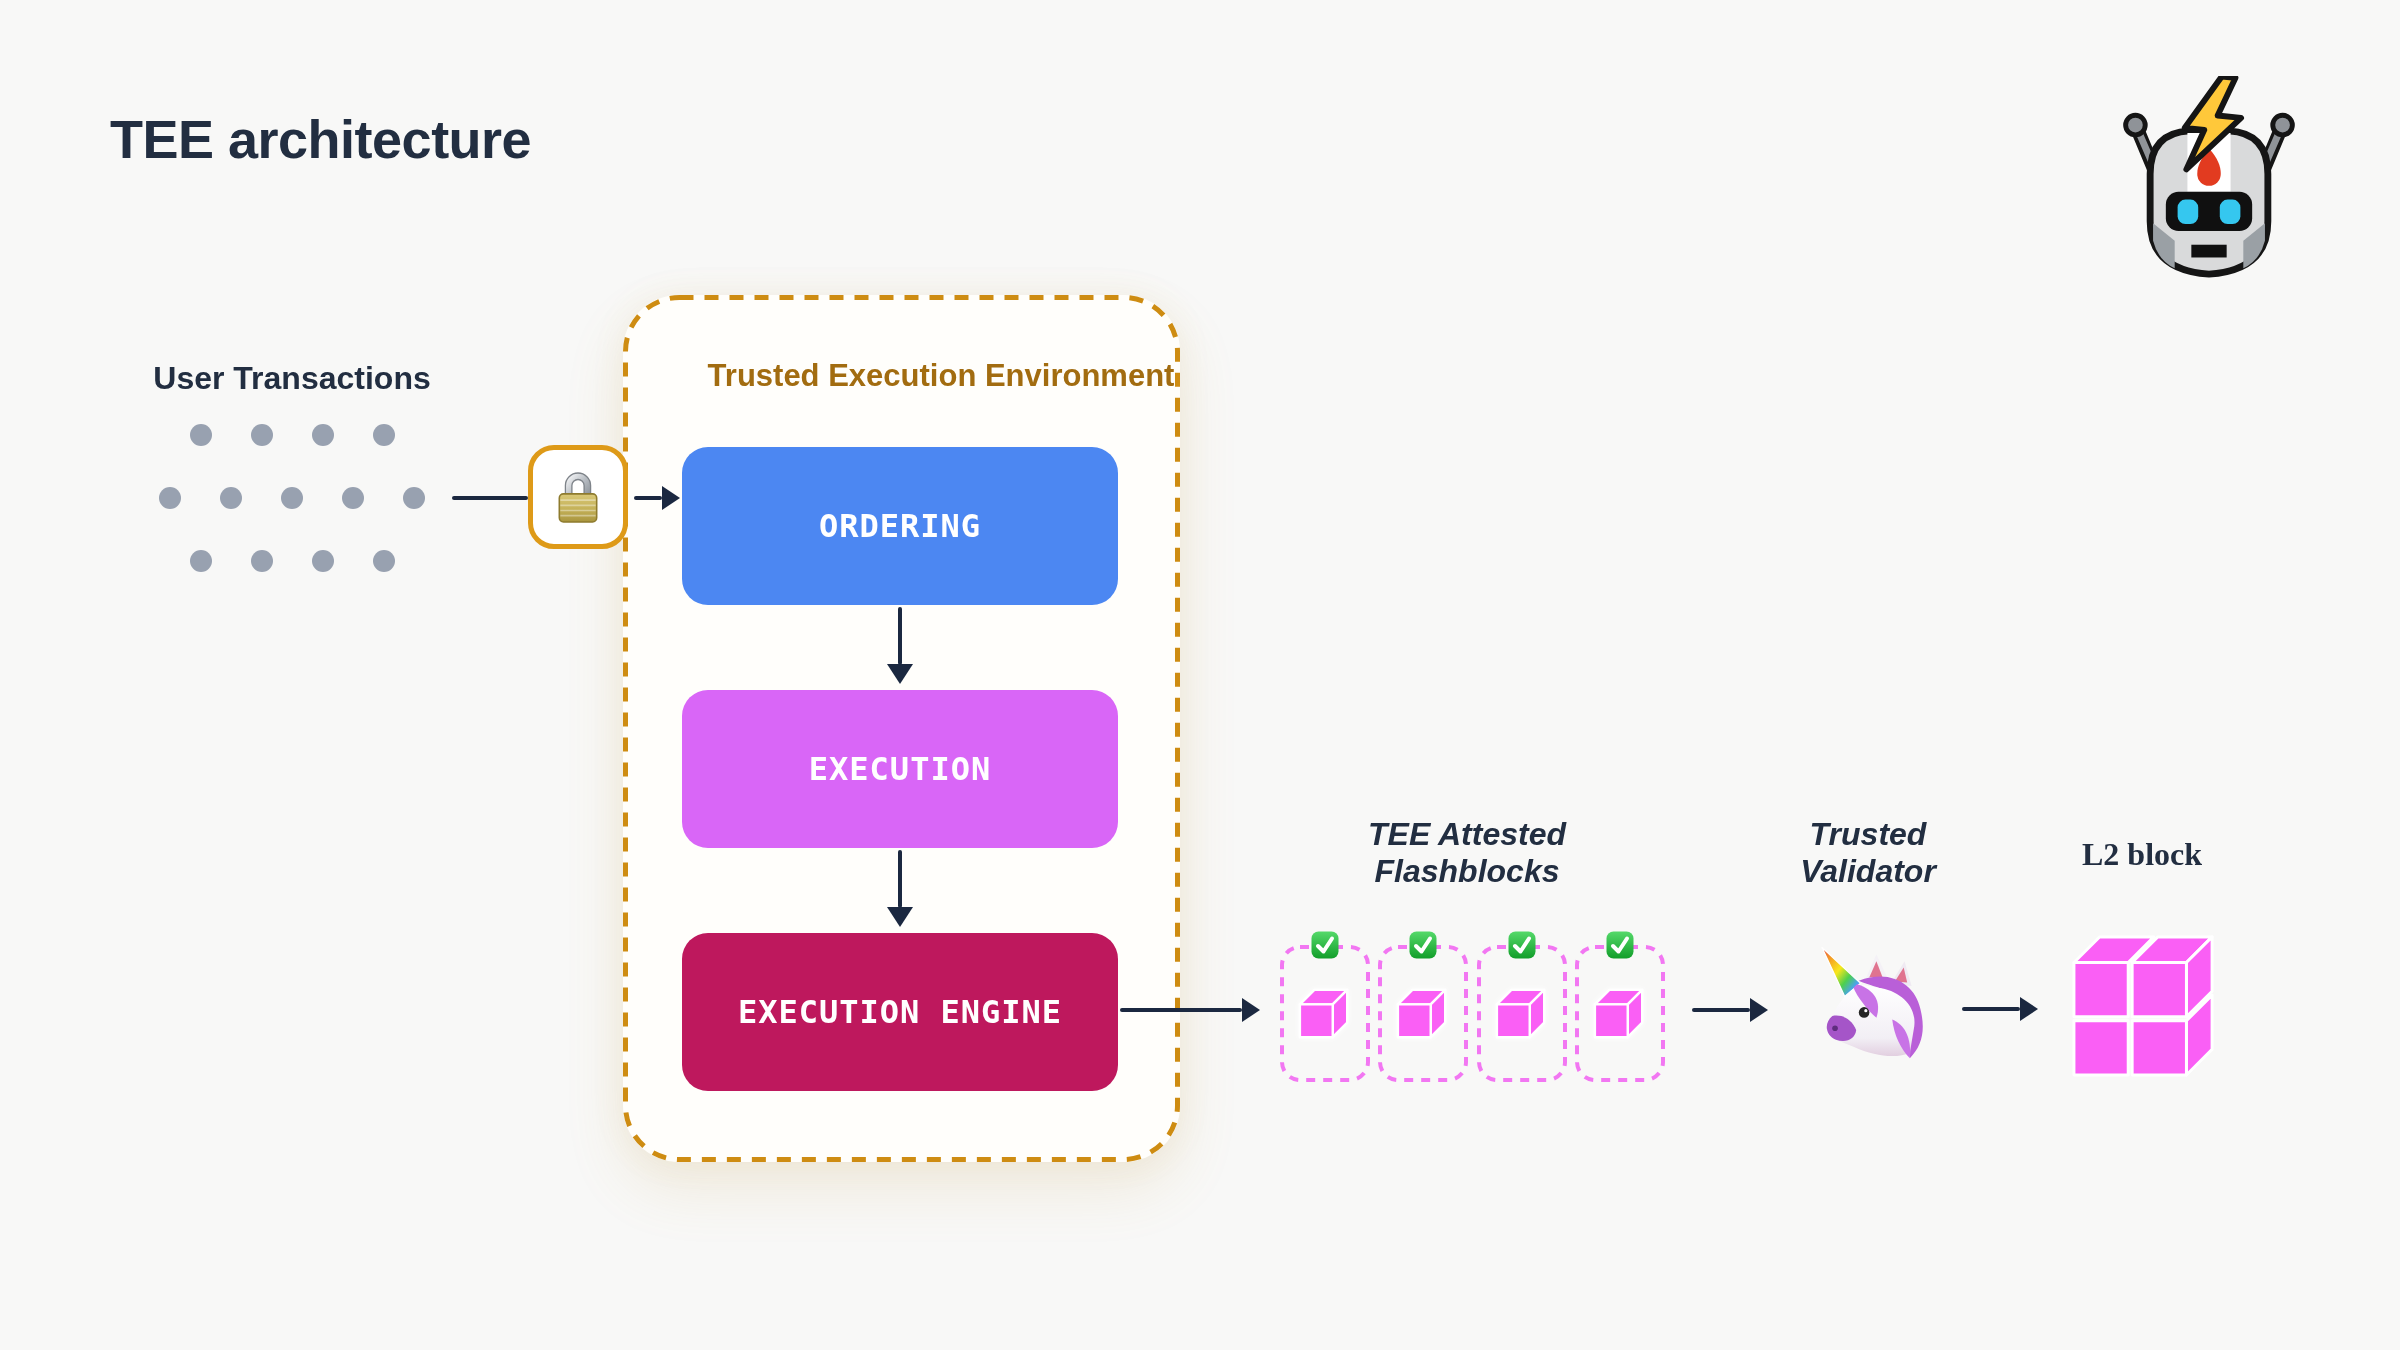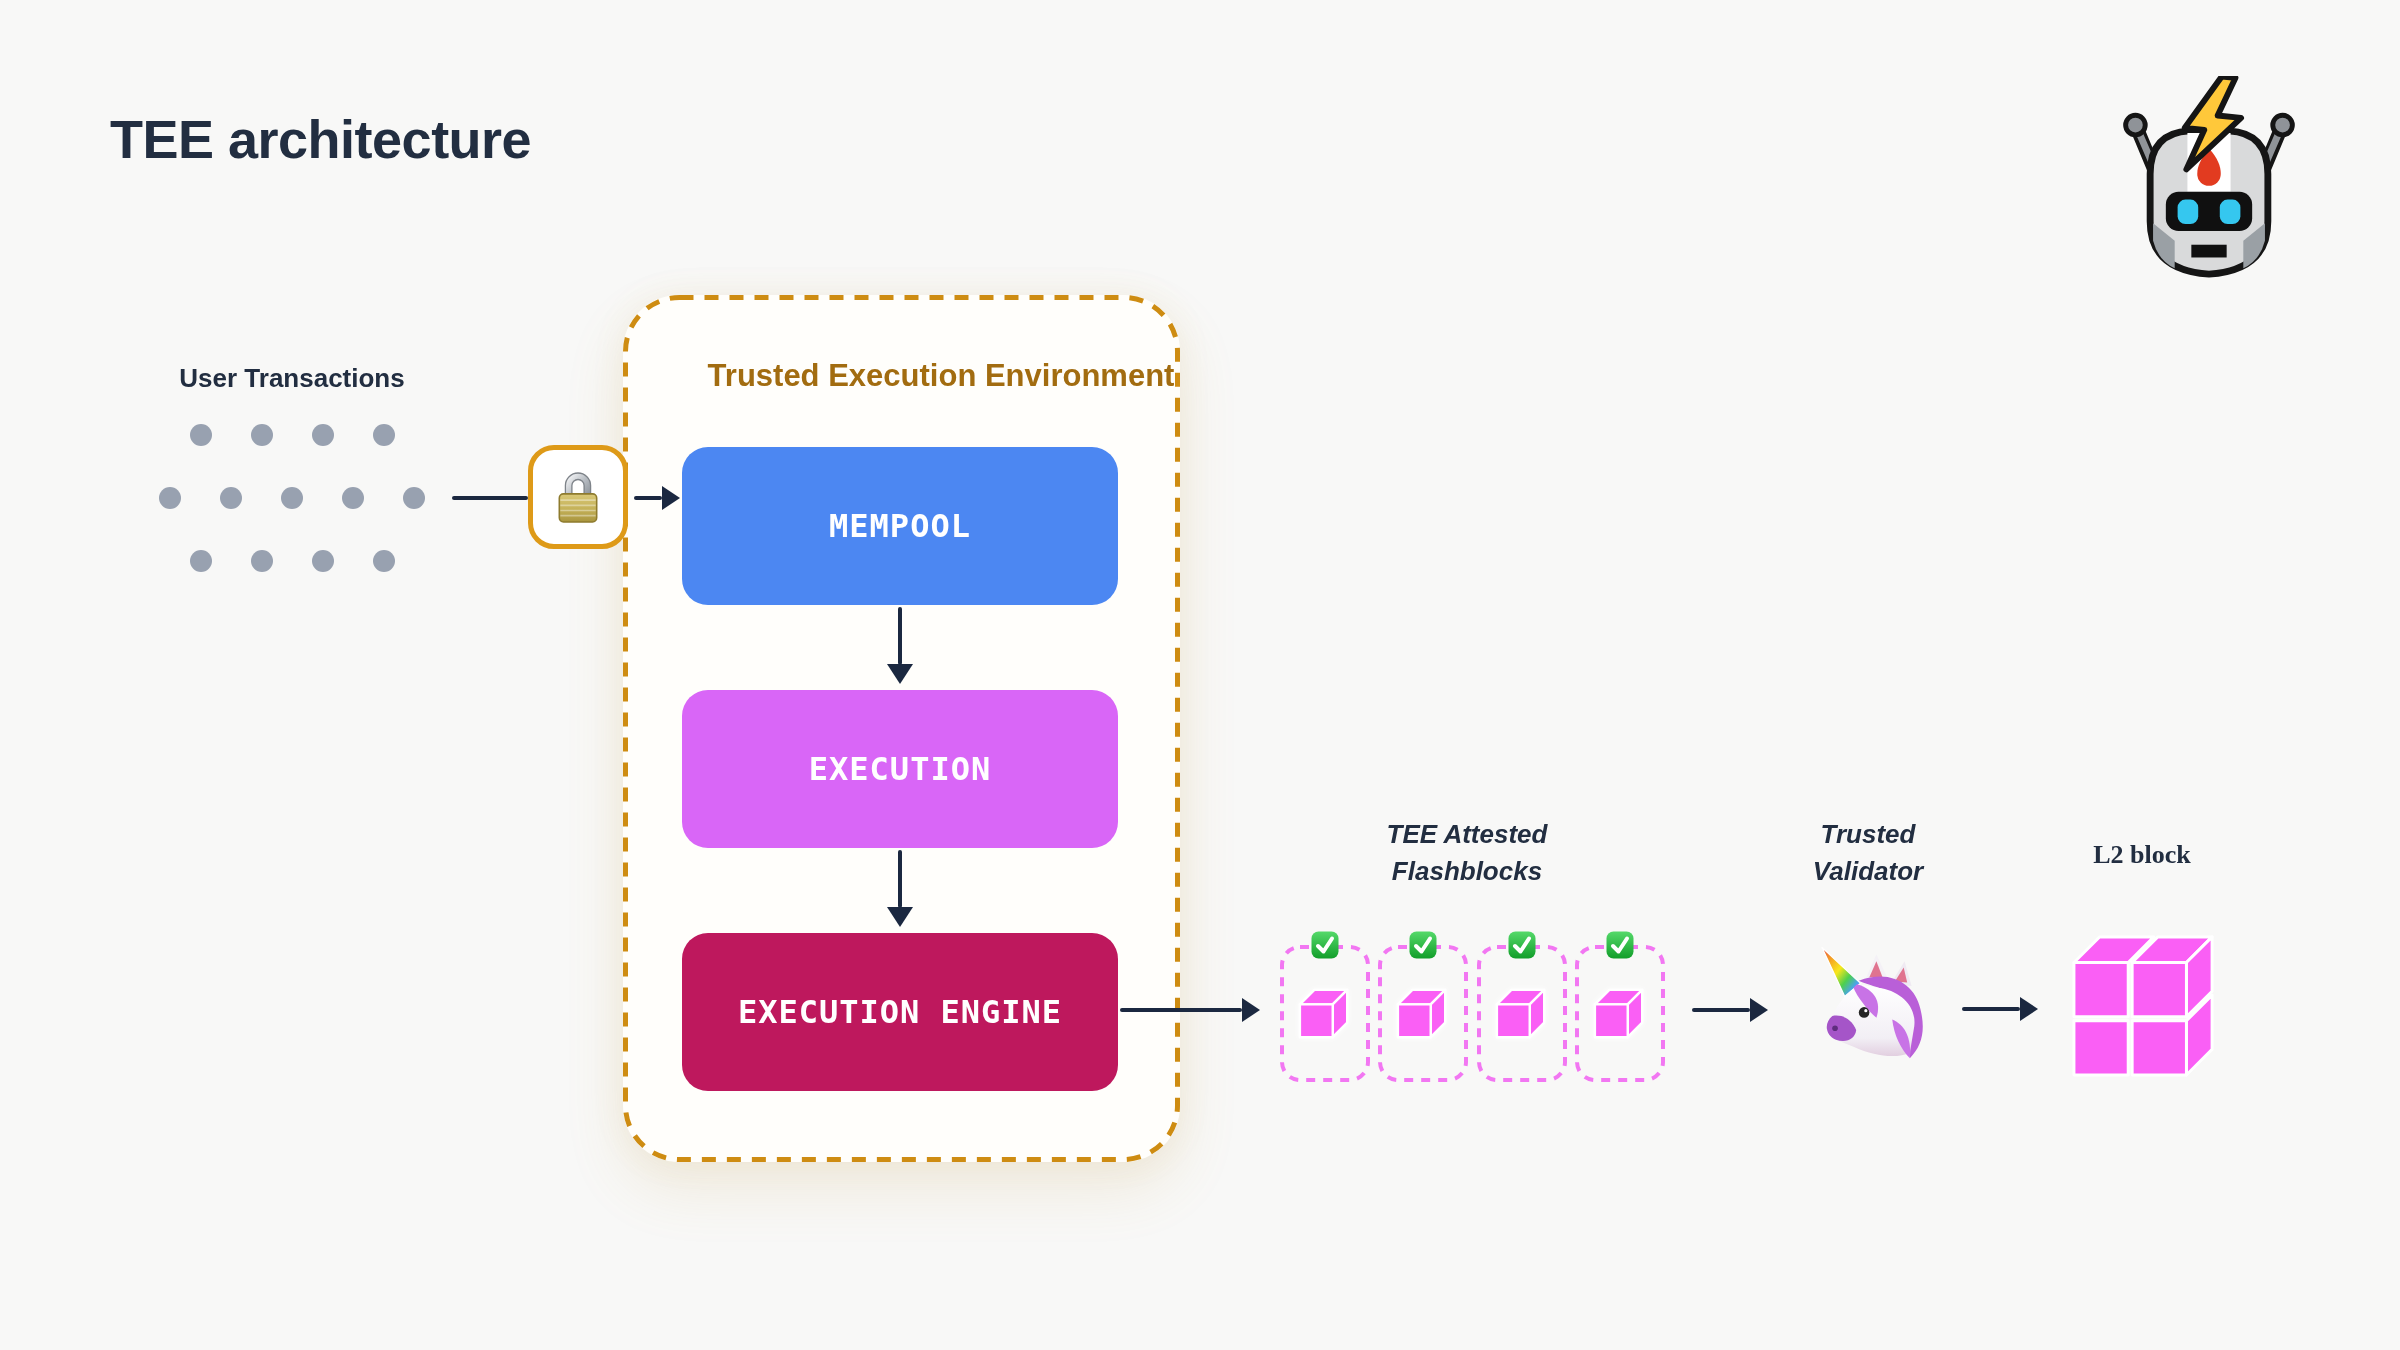--- a/index.html
+++ b/index.html
@@ -17,21 +17,21 @@
   .abs{position:absolute;}
   
   .page-title{
     left:110px;top:108px;
     font-size:54px;font-weight:bold;
     letter-spacing:-0.5px;
     color:var(--text,#222E41);
   }
   
   .diagram-label{
-    font-size:26px;font-weight:bold;line-height:37px;
+    font-size:32px;font-weight:bold;line-height:37px;
     text-align:center;color:var(--text,#222E41);
   }
   .diagram-label span{display:block;font-style:italic;}
   
   #dots{
     left:120px;top:424px;width:344px;
     display:flex;flex-direction:column;align-items:center;
   }
   #dots .dot-row{display:flex;gap:39px;justify-content:center;}
   #dots .dot-row + .dot-row{margin-top:41px;}
@@ -187,21 +187,21 @@
   <div class="abs hline" style="left:634px;top:496px;width:28px;z-index:3;"></div>
   <div class="abs head-r" style="left:662px;top:486px;z-index:3;"></div>
 
   <div class="abs tee-box"></div>
   <svg class="abs tee-border" width="557" height="867" aria-hidden="true">
     <rect x="2.5" y="2.5" width="552" height="862" rx="54" fill="none" stroke="var(--tee-border,#CE8C12)" stroke-width="5" stroke-dasharray="14 11"></rect>
   </svg>
   <div class="abs tee-title">Trusted Execution Environment</div>
 
   <div class="abs stage" style="top: 447px; background: rgb(76, 135, 242);">
-    <span>MEMPOOL</span>
+    <span>ORDERING</span>
   </div>
   <div class="abs vline" style="left:898px;top:607px;height:58px;z-index:2;"></div>
   <div class="abs head-d" style="left:887px;top:664px;z-index:2;"></div>
 
   <div class="abs stage" style="top: 690px; background: rgb(217, 102, 247);">
     <span>EXECUTION</span>
   </div>
   <div class="abs vline" style="left:898px;top:850px;height:58px;z-index:2;"></div>
   <div class="abs head-d" style="left:887px;top:907px;z-index:2;"></div>
 

